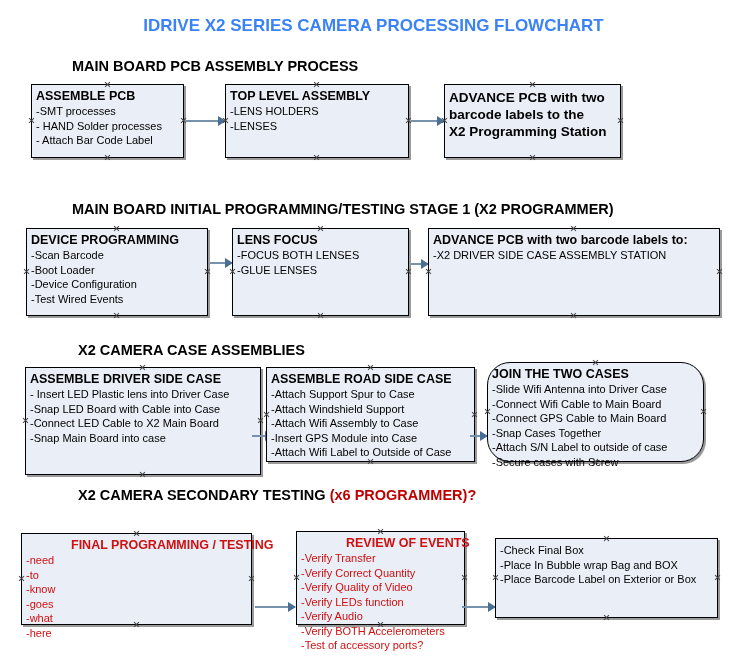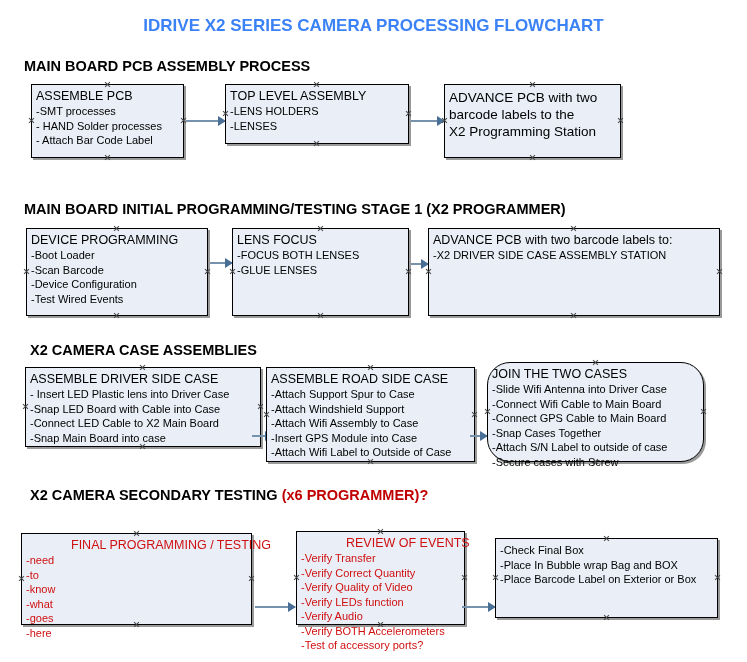--- a/index.html
+++ b/index.html
@@ -31,38 +31,39 @@
     color: #3b82f6;
     letter-spacing: 0px;
   }
 
   .section-title {
     position: absolute;
     font-size: 14.5px;
     font-weight: bold;
     color: #000000;
     white-space: nowrap;
+    margin-left: 48px;
   }
   .section-title .accent {
     color: #c00000;
   }
 
   
   .node {
     position: absolute;
     background: #e9eef7;
     border: 1px solid #000000;
     box-sizing: border-box;
     box-shadow: 2px 2px 0 0 #9a9a9a;
     padding: 4px 5px 2px 4px;
     overflow: visible;
   }
   .node .n-title {
     font-size: 12.5px;
-    font-weight: normal;
+    font-weight: bold;
     color: #000000;
     line-height: 15px;
     white-space: nowrap;
   }
   .node .n-line {
     font-size: 11px;
     color: #000000;
     line-height: 14.5px;
     white-space: nowrap;
   }
@@ -126,21 +127,21 @@
     <span class="handle" style="left:50%; top:-4px; margin-left:-4px;"></span>
     <span class="handle" style="left:50%; bottom:-4px; margin-left:-4px;"></span>
     <span class="handle" style="left:-4px; top:50%; margin-top:-4px;"></span>
     <span class="handle" style="right:-4px; top:50%; margin-top:-4px;"></span>
   </div>
 
   <div class="connector" style="left:186px; top:120px; width:39px;">
     <span class="arrow-head"></span>
   </div>
 
-  <div class="node" id="n-top-level-assembly" style="left:225px; top:84px; width:184px; height:60px;">
+  <div class="node" id="n-top-level-assembly" style="left:225px; top:84px; width:184px; height:74px;">
     <div class="n-title">TOP LEVEL ASSEMBLY</div>
     <div class="n-line">-LENS HOLDERS</div>
     <div class="n-line">-LENSES</div>
     <span class="handle" style="left:50%; top:-4px; margin-left:-4px;"></span>
     <span class="handle" style="left:50%; bottom:-4px; margin-left:-4px;"></span>
     <span class="handle" style="left:-4px; top:50%; margin-top:-4px;"></span>
     <span class="handle" style="right:-4px; top:50%; margin-top:-4px;"></span>
   </div>
 
   <div class="connector" style="left:411px; top:120px; width:33px;">
@@ -156,22 +157,22 @@
     <span class="handle" style="left:-4px; top:50%; margin-top:-4px;"></span>
     <span class="handle" style="right:-4px; top:50%; margin-top:-4px;"></span>
   </div>
 
   <div class="section-title" style="left:24px; top:201px;">
     <span>MAIN BOARD INITIAL PROGRAMMING/TESTING STAGE 1 (X2 PROGRAMMER)</span>
   </div>
 
   <div class="node" id="n-device-programming" style="left:26px; top:228px; width:182px; height:88px;">
     <div class="n-title">DEVICE PROGRAMMING</div>
+    <div class="n-line">-Scan Barcode</div>
     <div class="n-line">-Boot Loader</div>
-    <div class="n-line">-Scan Barcode</div>
     <div class="n-line">-Device Configuration</div>
     <div class="n-line">-Test Wired Events</div>
     <span class="handle" style="left:50%; top:-4px; margin-left:-4px;"></span>
     <span class="handle" style="left:50%; bottom:-4px; margin-left:-4px;"></span>
     <span class="handle" style="left:-4px; top:50%; margin-top:-4px;"></span>
     <span class="handle" style="right:-4px; top:50%; margin-top:-4px;"></span>
   </div>
 
   <div class="connector" style="left:210px; top:262px; width:22px;">
     <span class="arrow-head"></span>
@@ -197,21 +198,21 @@
     <span class="handle" style="left:50%; top:-4px; margin-left:-4px;"></span>
     <span class="handle" style="left:50%; bottom:-4px; margin-left:-4px;"></span>
     <span class="handle" style="left:-4px; top:50%; margin-top:-4px;"></span>
     <span class="handle" style="right:-4px; top:50%; margin-top:-4px;"></span>
   </div>
 
   <div class="section-title" style="left:30px; top:342px;">
     <span>X2 CAMERA CASE ASSEMBLIES</span>
   </div>
 
-  <div class="node" id="n-driver-side-case" style="left:25px; top:367px; width:236px; height:80px;">
+  <div class="node" id="n-driver-side-case" style="left:25px; top:367px; width:236px; height:108px;">
     <div class="n-title">ASSEMBLE DRIVER SIDE CASE</div>
     <div class="n-line">- Insert LED Plastic lens into Driver Case</div>
     <div class="n-line">-Snap LED Board with Cable into Case</div>
     <div class="n-line">-Connect LED Cable to X2 Main Board</div>
     <div class="n-line">-Snap Main Board into case</div>
     <span class="handle" style="left:50%; top:-4px; margin-left:-4px;"></span>
     <span class="handle" style="left:50%; bottom:-4px; margin-left:-4px;"></span>
     <span class="handle" style="left:-4px; top:50%; margin-top:-4px;"></span>
     <span class="handle" style="right:-4px; top:50%; margin-top:-4px;"></span>
   </div>
@@ -253,22 +254,22 @@
 
   <div class="section-title" style="left:30px; top:487px;">
     <span>X2 CAMERA SECONDARY TESTING </span><span class="accent">(x6 PROGRAMMER)?</span>
   </div>
 
   <div class="node red" id="n-final-programming" style="left:21px; top:533px; width:231px; height:92px;">
     <div class="n-title">FINAL PROGRAMMING / TESTING</div>
     <div class="n-line">-need</div>
     <div class="n-line">-to</div>
     <div class="n-line">-know</div>
+    <div class="n-line">-goes</div>
     <div class="n-line">-what</div>
-    <div class="n-line">-goes</div>
     <div class="n-line">-here</div>
     <span class="handle" style="left:50%; top:-4px; margin-left:-4px;"></span>
     <span class="handle" style="left:50%; bottom:-4px; margin-left:-4px;"></span>
     <span class="handle" style="left:-4px; top:50%; margin-top:-4px;"></span>
     <span class="handle" style="right:-4px; top:50%; margin-top:-4px;"></span>
   </div>
 
   <div class="connector" style="left:255px; top:606px; width:40px;">
     <span class="arrow-head"></span>
   </div>

